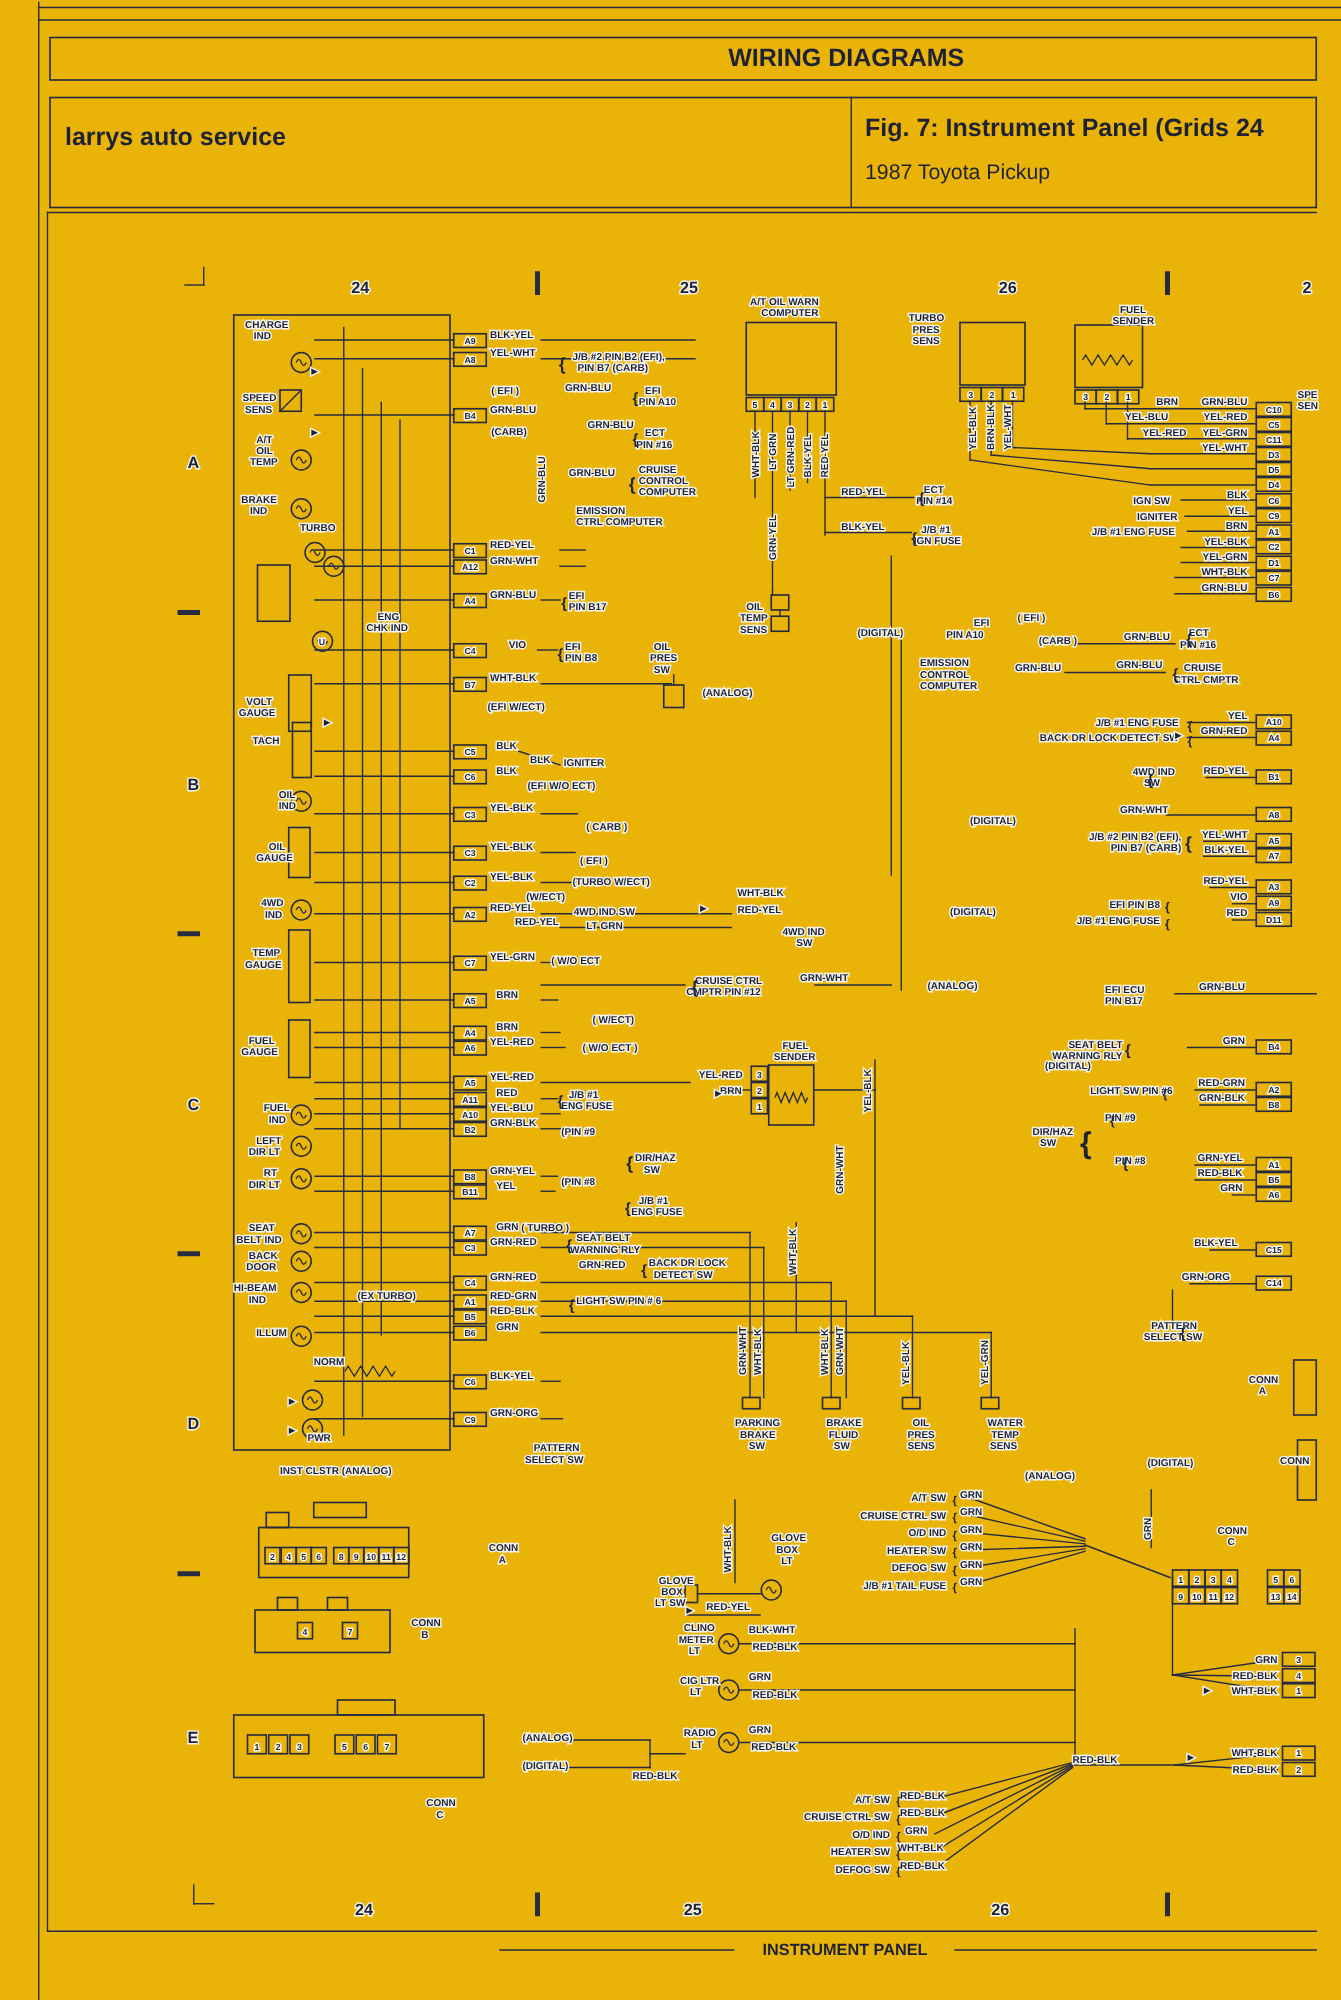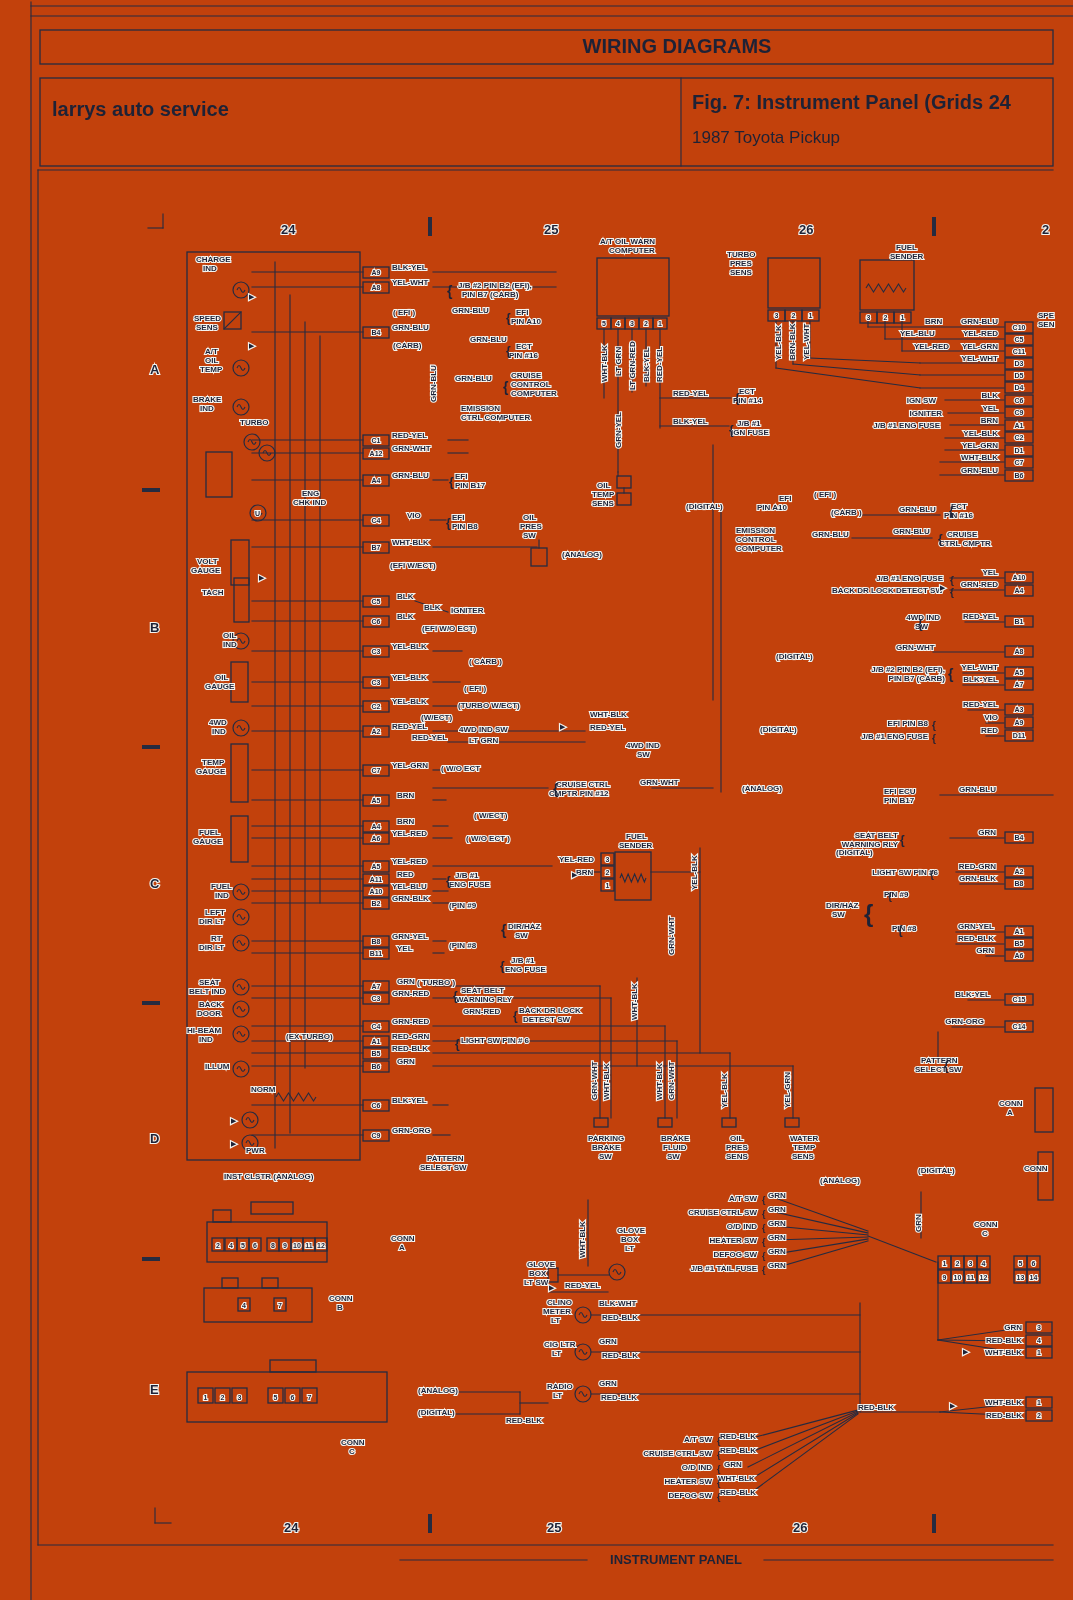--- a/index.html
+++ b/index.html
@@ -1,16 +1,16 @@
 <!DOCTYPE html>
 <html><head>
 <meta charset="utf-8">
 <style>
   html,body{margin:0;padding:0;background:#d8d8d4}
-  .page{width:1073px;height:1600px;background:#c2410c;position:relative;overflow:hidden}
+  .page{width:1073px;height:1600px;background:#eab308;position:relative;overflow:hidden}
   svg{display:block}
   svg text{font-family:"Liberation Sans","DejaVu Sans",sans-serif;font-weight:700;fill:#1e2236}
   svg line{stroke:#262b40;stroke-width:1.1;stroke-linecap:square}
   svg line.thick{stroke-width:4}
   svg rect{fill:none;stroke:#262b40;stroke-width:1.3}
   svg circle{fill:none;stroke:#262b40;stroke-width:1.2}
   svg path{fill:none;stroke:#262b40;stroke-width:1.1}
   .h1{font-size:20px}
   .h2{font-size:17px;font-weight:400}
   .h3{font-size:13px}

